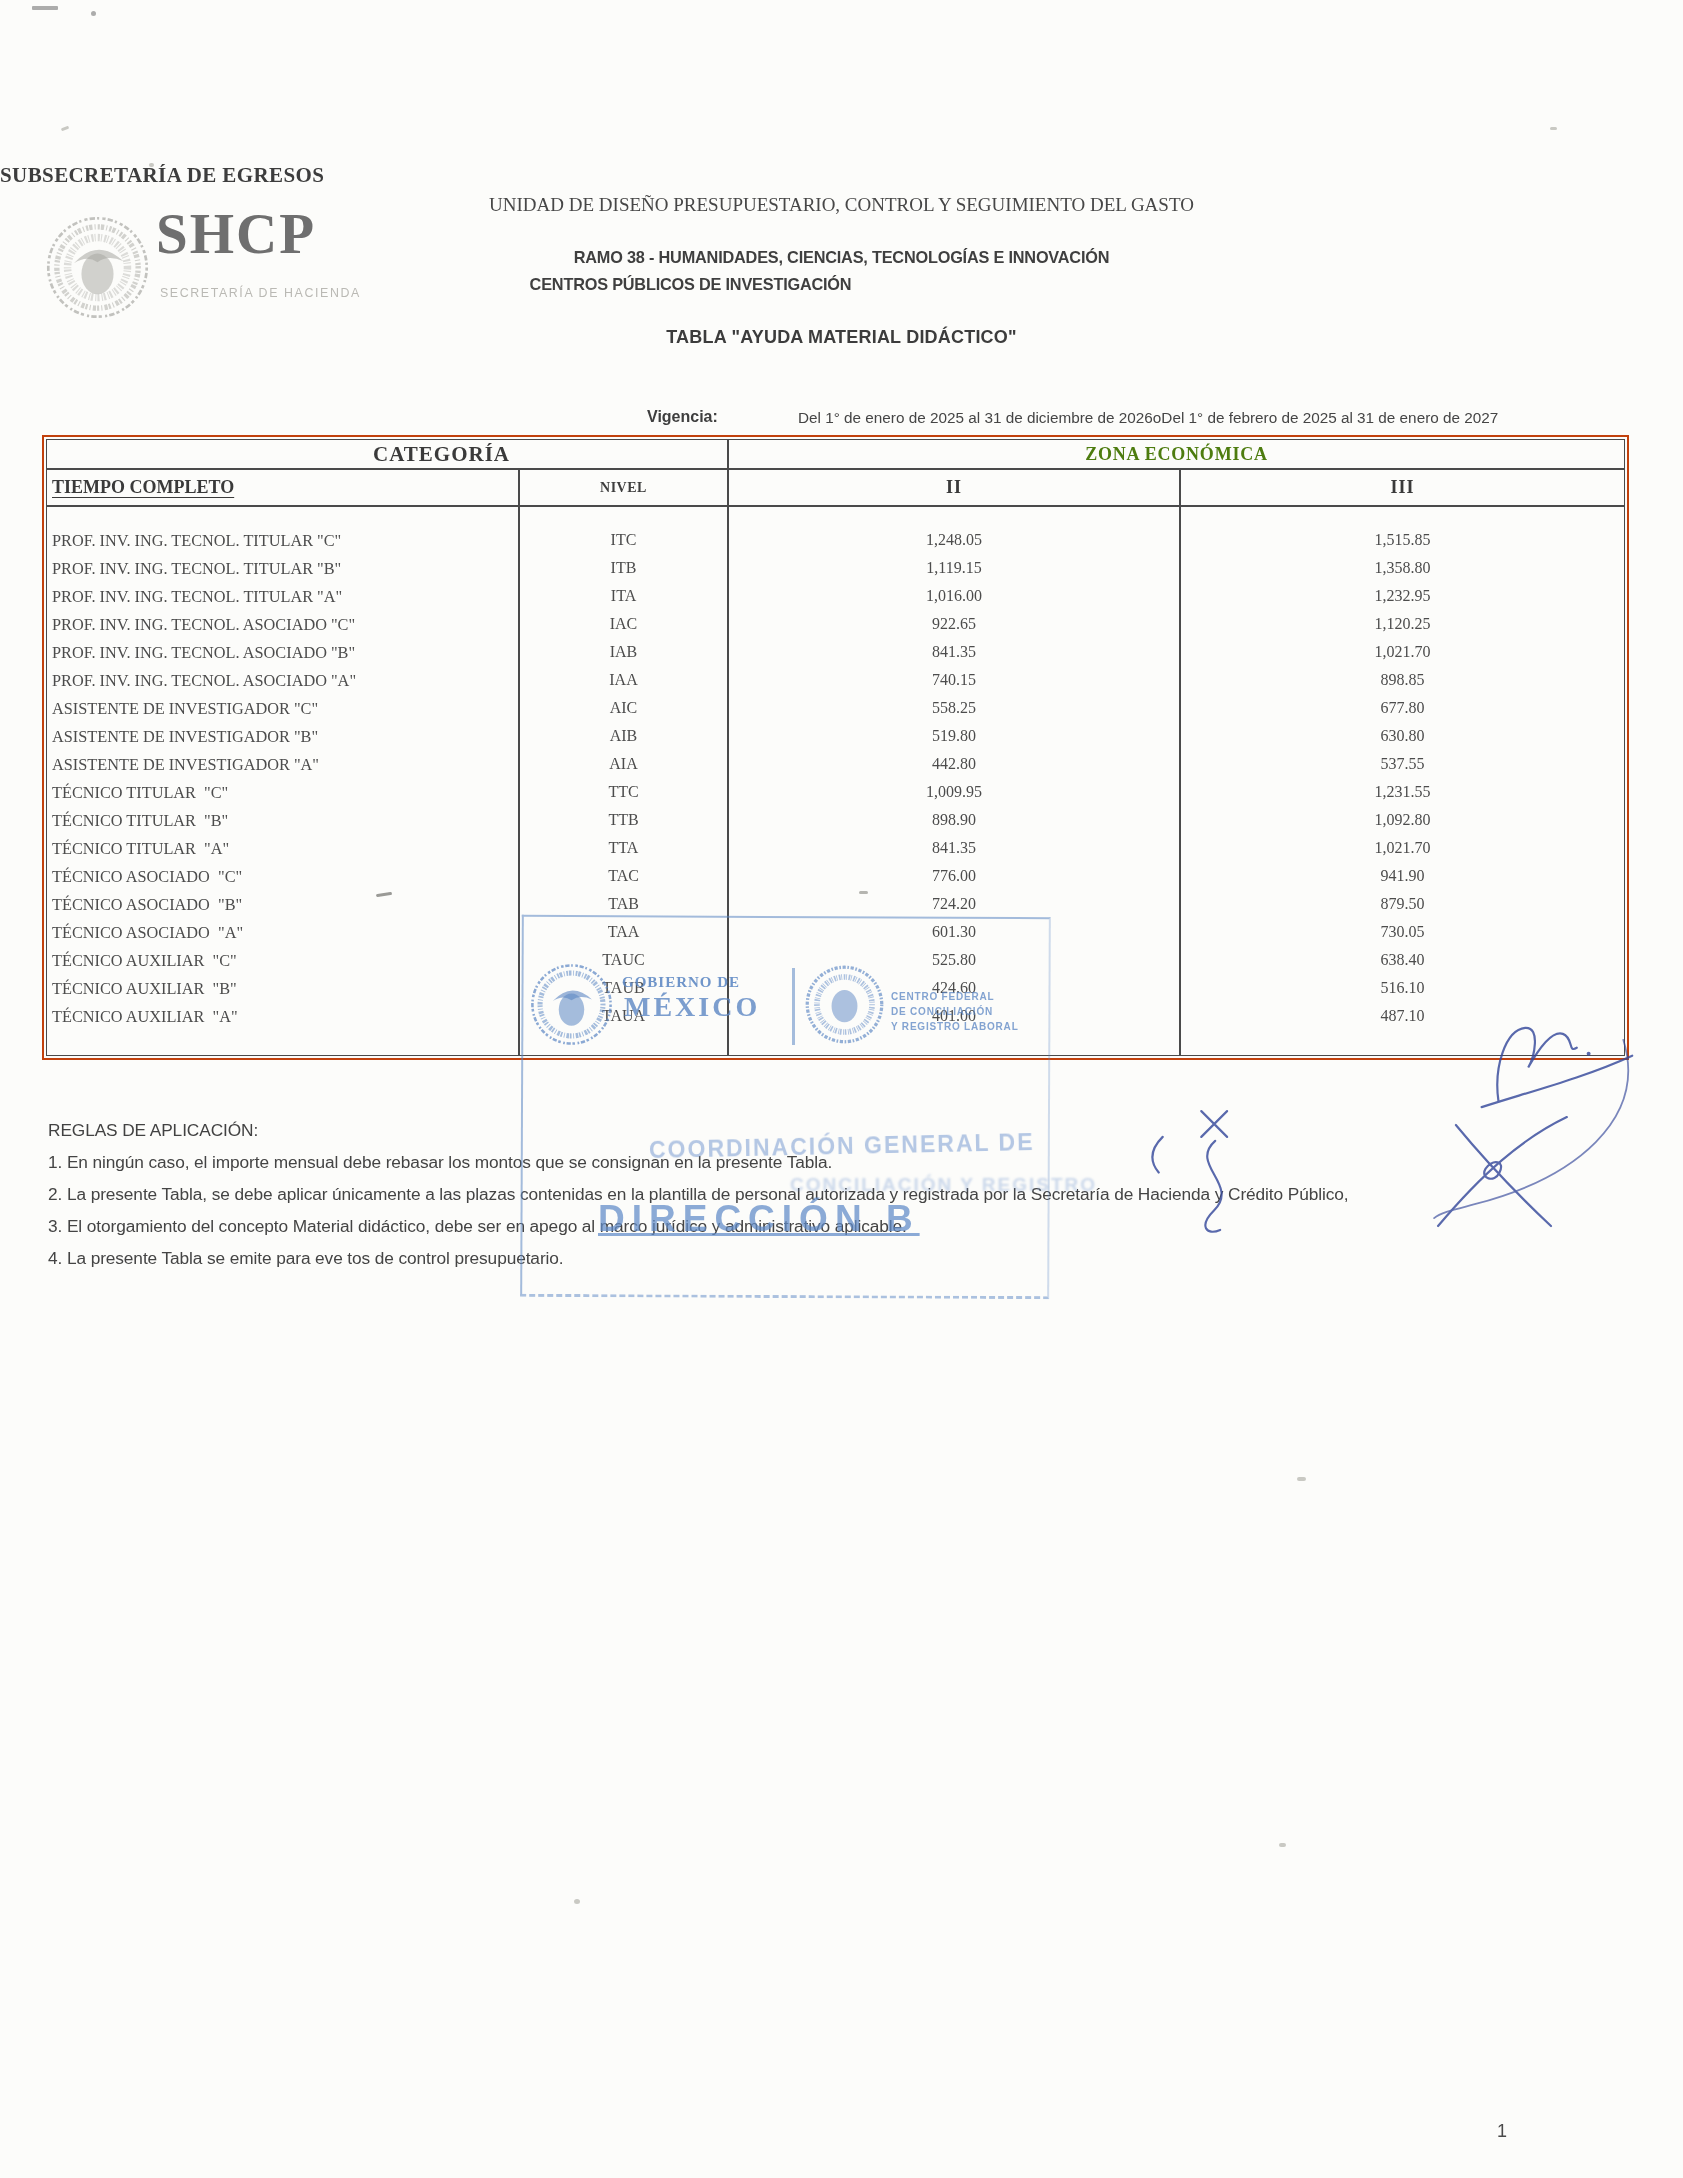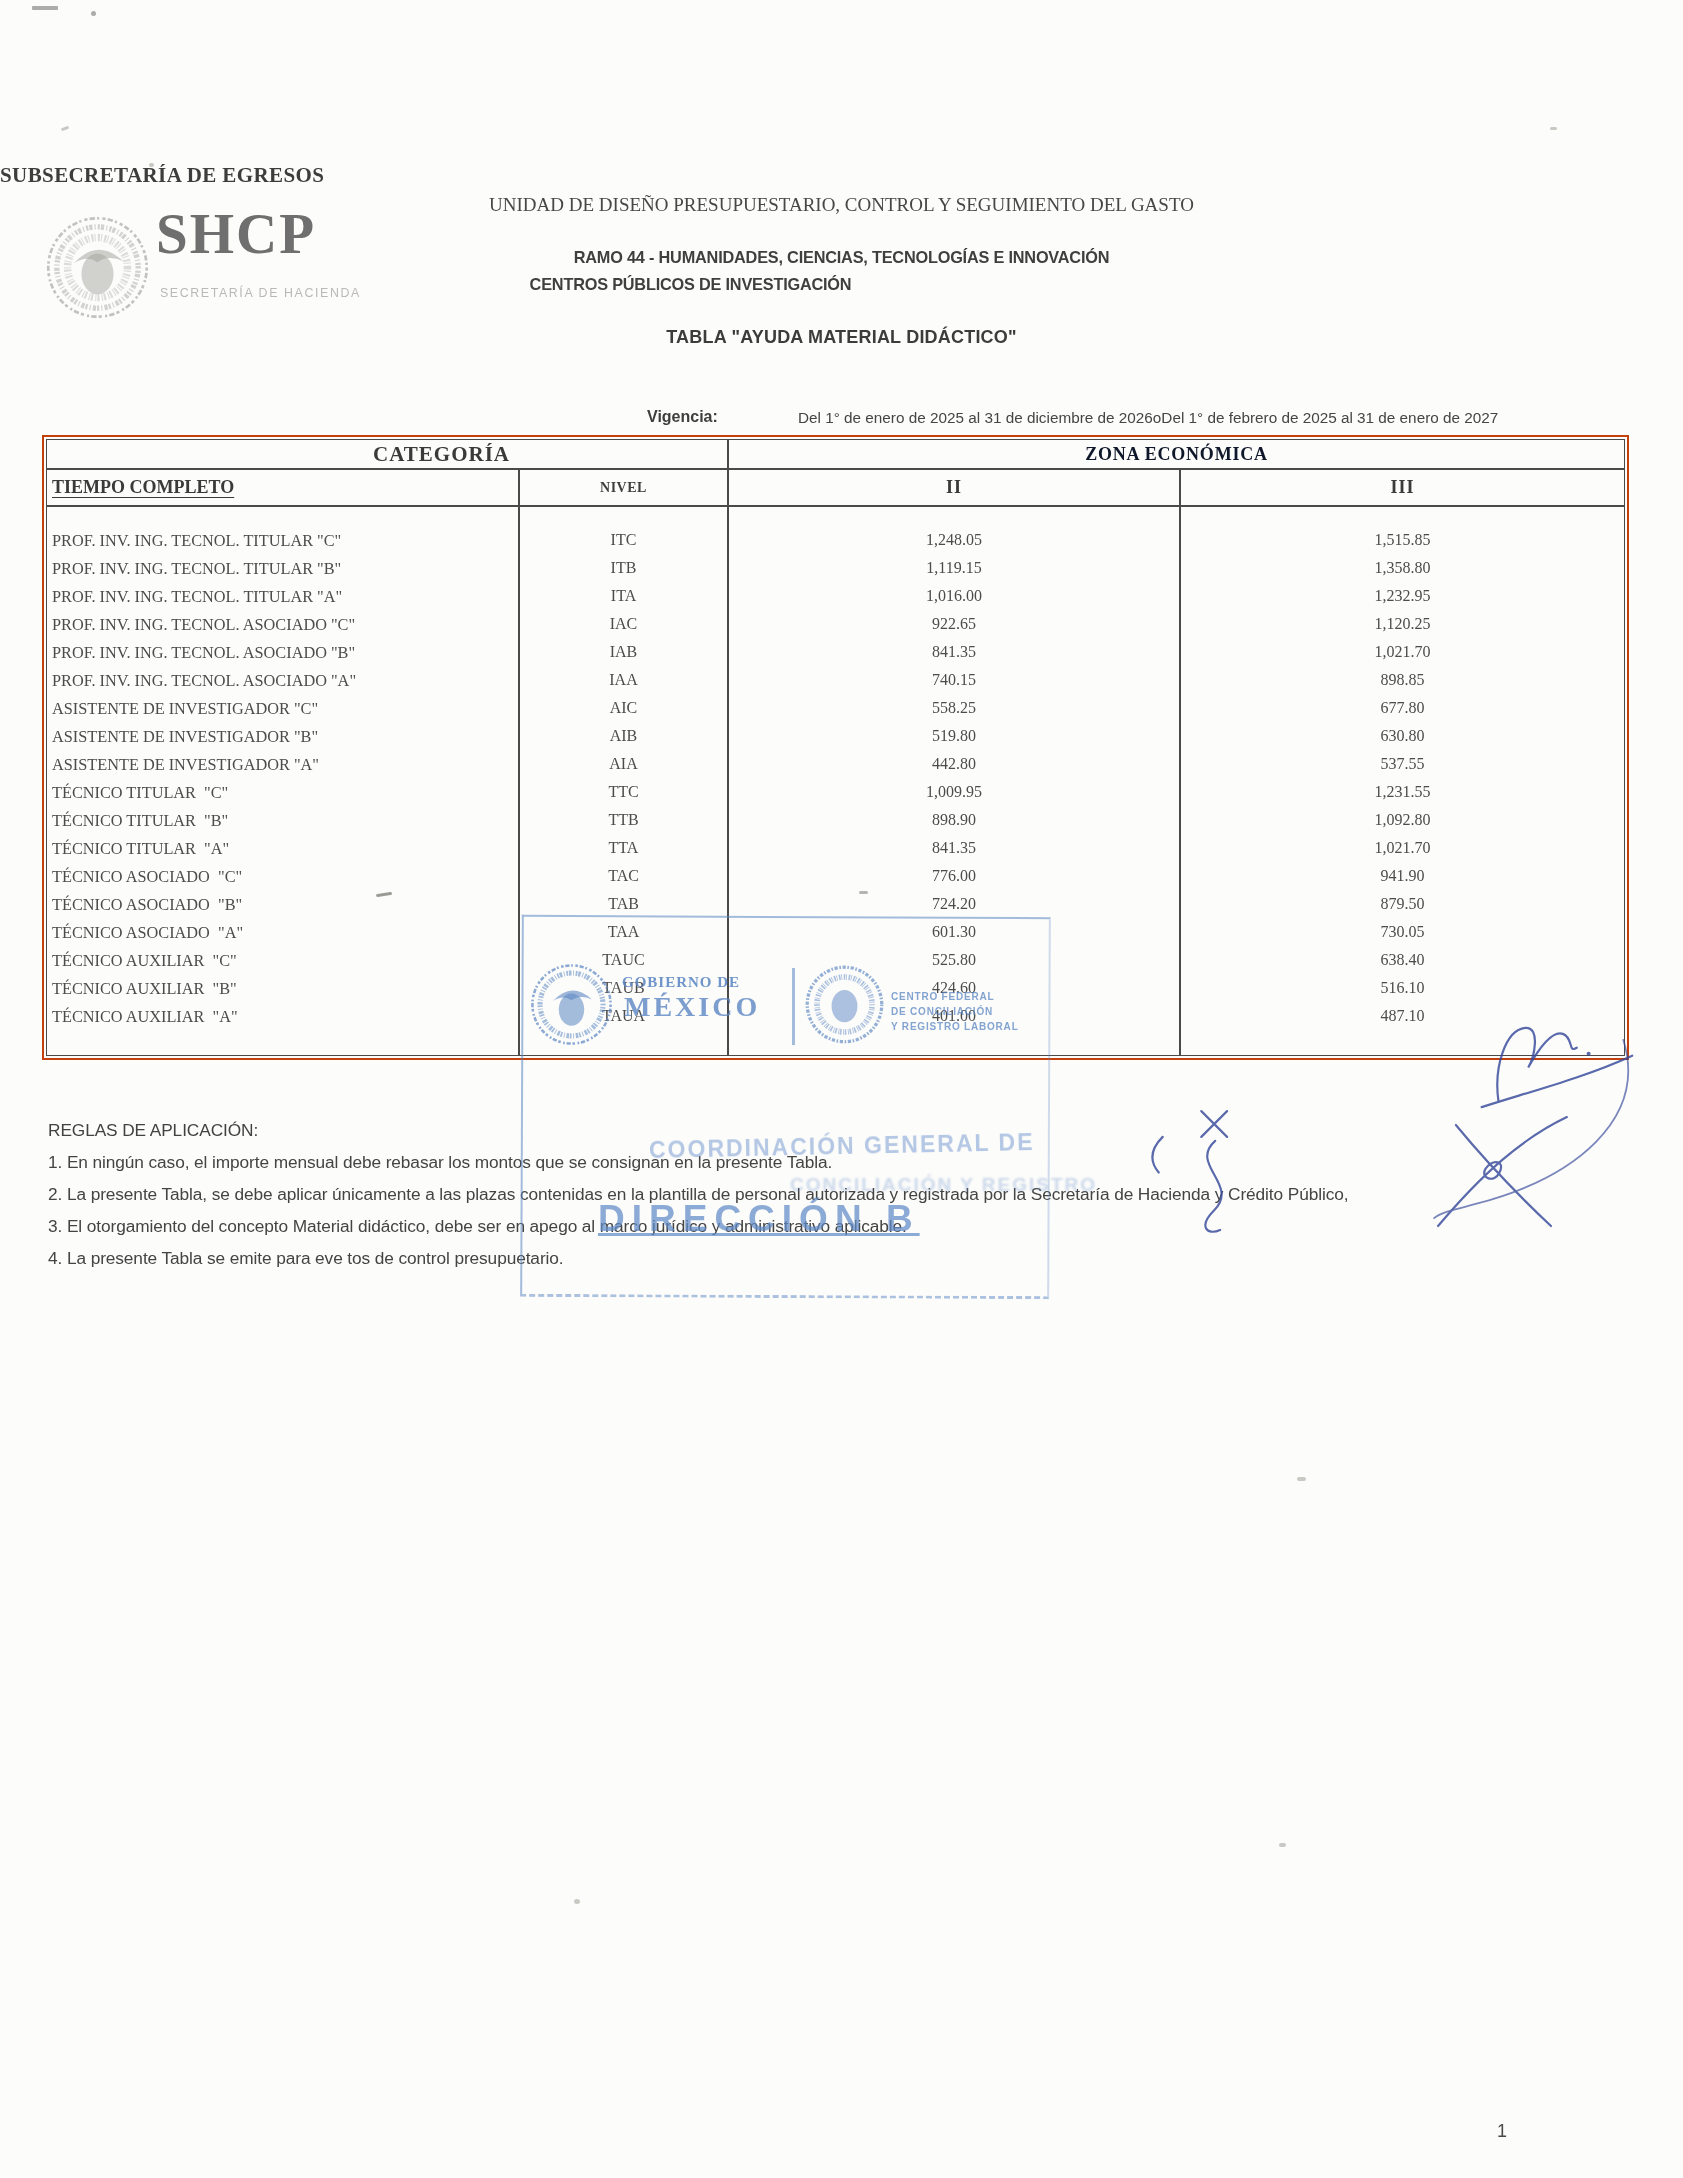--- a/index.html
+++ b/index.html
@@ -27,21 +27,21 @@
              font:400 15.3px "Liberation Sans",sans-serif;color:#454545;white-space:nowrap;}
 
   
   .tbl{left:42px;top:435px;width:1587px;height:625px;border:2px solid #c2410c;box-sizing:border-box;}
   .tbl-inner{position:absolute;inset:2px;border:1px solid #4a4a4a;display:grid;
              grid-template-columns:473px 209px 452px 1fr;grid-template-rows:30px 37px 1fr;}
   .cell{box-sizing:border-box;display:flex;align-items:center;justify-content:center;}
   .bR{border-right:2px solid #4a4a4a;}
   .bB{border-bottom:2px solid #4a4a4a;}
   .h1cat{grid-column:1/3;font:700 21px "Liberation Serif",serif;color:#3a3a3a;letter-spacing:1px;padding-left:109px;}
-  .h1zona{grid-column:3/5;font:700 18px "Liberation Serif",serif;color:#0f172a;letter-spacing:0.8px;}
+  .h1zona{grid-column:3/5;font:700 18px "Liberation Serif",serif;color:#4d7c0f;letter-spacing:0.8px;}
   .h2tiempo{grid-column:1;justify-content:flex-start;padding-left:5px;
             font:700 18px "Liberation Serif",serif;color:#3a3a3a;
             text-decoration:underline;text-underline-offset:4px;}
   .h2nivel{font:700 14px "Liberation Serif",serif;color:#3e3e3e;letter-spacing:0.5px;}
   .h2num{font:700 18px "Liberation Serif",serif;color:#3a3a3a;letter-spacing:1px;}
   .bc{box-sizing:border-box;padding-top:24px;overflow:hidden;}
   .brow{height:28px;line-height:28px;text-align:center;white-space:pre;
         font:400 16px "Liberation Serif",serif;color:#4c4c4c;}
   .brow.cat{text-align:left;padding-left:5px;font-size:16.3px;}
 
@@ -96,21 +96,21 @@
     <circle cx="50" cy="50" r="38" fill="none" stroke="#a8a8a2" stroke-width="5" stroke-dasharray="1 2 2 1 3 2" opacity=".5"></circle>
     <circle cx="50" cy="50" r="28" fill="none" stroke="#adada8" stroke-width="7" stroke-dasharray="2 1 1 2" opacity=".4"></circle>
     <path d="M28 46 Q50 22 74 44 Q60 38 50 45 Q40 38 28 46 Z" fill="#a5a5a0" opacity=".55"></path>
     <ellipse cx="50" cy="56" rx="15" ry="19" fill="#a5a5a0" opacity=".5"></ellipse>
   </svg>
   <div class="abs shcp-acronym">SHCP</div>
   <div class="abs shcp-caption">SECRETARÍA DE HACIENDA</div>
 
   <div class="hdr-dep">SUBSECRETARÍA DE EGRESOS</div>
   <div class="hdr-unit">UNIDAD DE DISEÑO PRESUPUESTARIO, CONTROL Y SEGUIMIENTO DEL GASTO</div>
-  <div class="hdr-ramo">RAMO 44 - HUMANIDADES, CIENCIAS, TECNOLOGÍAS E INNOVACIÓN</div>
+  <div class="hdr-ramo">RAMO 38 - HUMANIDADES, CIENCIAS, TECNOLOGÍAS E INNOVACIÓN</div>
   <div class="hdr-centros">CENTROS PÚBLICOS DE INVESTIGACIÓN</div>
   <div class="hdr-title">TABLA "AYUDA MATERIAL DIDÁCTICO"</div>
 
   <div class="abs vig-label">Vigencia:</div>
   <div class="abs vig-dates">
     <span>Del 1° de enero de 2025 al 31 de diciembre de 2026</span>
     <span>o</span>
     <span>Del 1° de febrero de 2025 al 31 de enero de 2027</span>
   </div>
 

